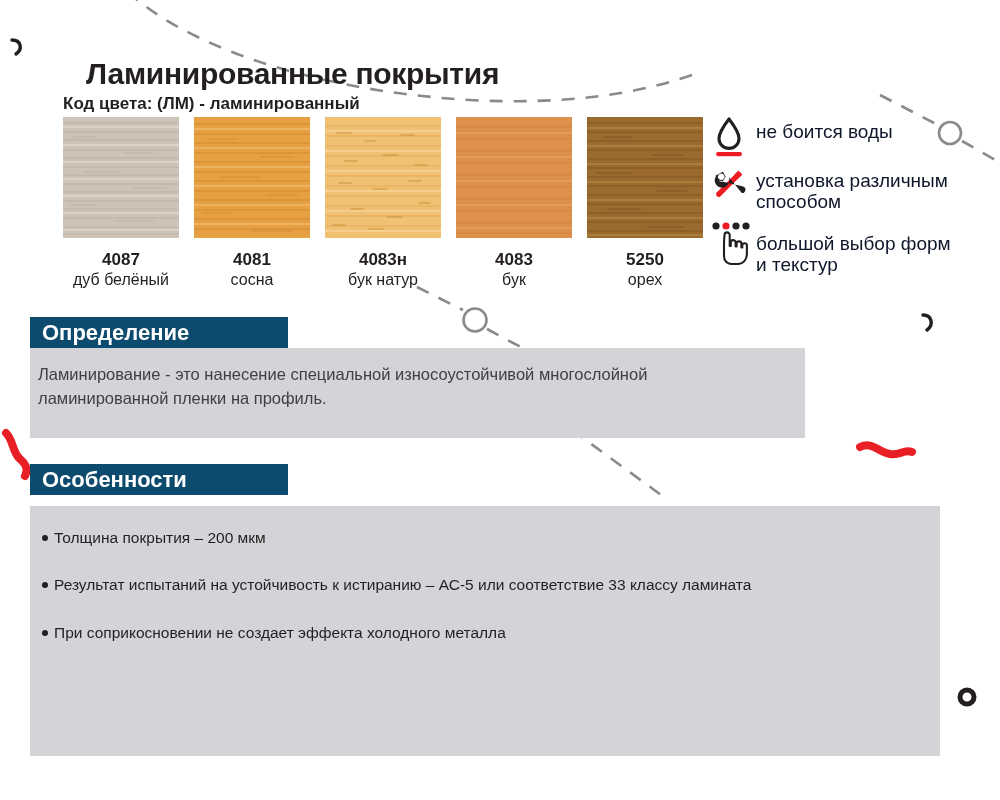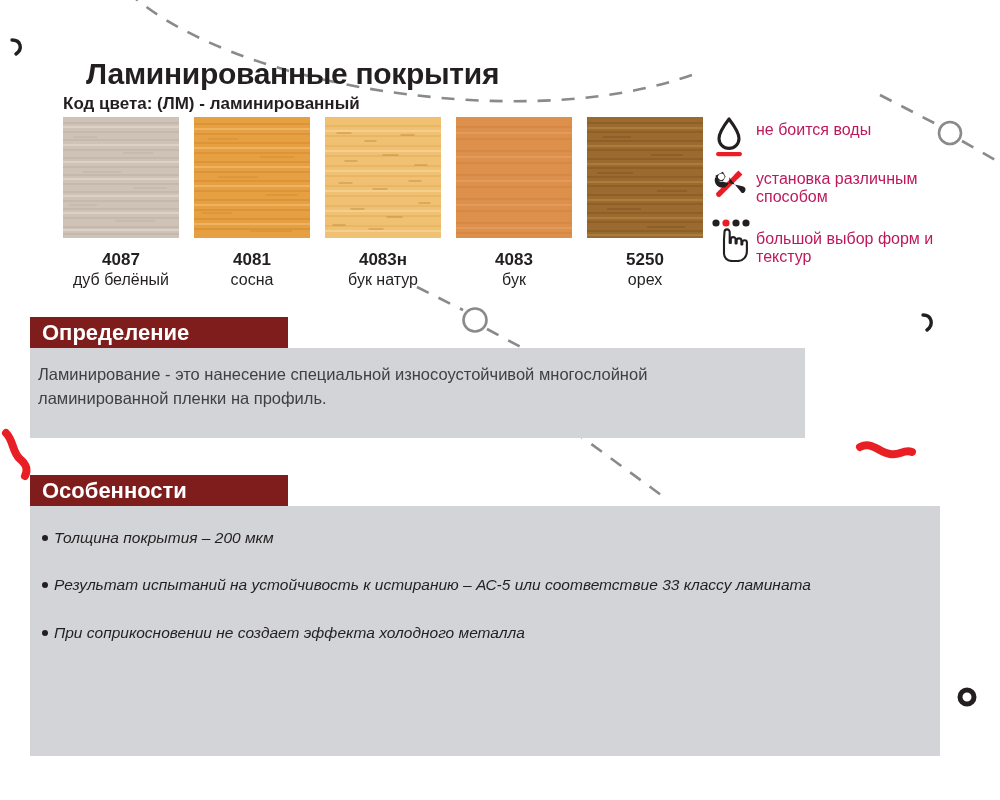--- a/index.html
+++ b/index.html
@@ -99,32 +99,32 @@
     align-items: flex-start;
     margin-bottom: 8px;
   }
   .feature-icon {
     width: 46px;
     min-width: 46px;
     height: 44px;
     position: relative;
   }
   .feature-text {
-    font-size: 16px;
+    font-size: 19px;
     line-height: 1.12;
-    color: #be185d;
+    color: #0f172a;
     padding-top: 7px;
   }
   .feature-row.r2 .feature-text { padding-top: 4px; }
   .feature-row.r3 .feature-text { padding-top: 12px; }
 
   
   .section-header {
     position: absolute;
-    background: #7f1d1d;
+    background: #0c4a6e;
     color: #ffffff;
     font-size: 22px;
     font-weight: bold;
     display: flex;
     align-items: center;
     padding-left: 12px;
     box-sizing: border-box;
   }
   .section-body {
     position: absolute;
@@ -137,21 +137,21 @@
   .def-text {
     position: absolute;
     left: 38px;
     top: 363px;
     width: 720px;
     font-size: 16.5px;
     line-height: 1.45;
     color: #404040;
   }
 
-  #feat-header { left: 30px; top: 475px; width: 258px; height: 31px; }
+  #feat-header { left: 30px; top: 464px; width: 258px; height: 31px; }
   #feat-body   { left: 30px; top: 506px; width: 910px; height: 250px; }
 
   .bullets {
     position: absolute;
     left: 42px;
     top: 520px;
     width: 890px;
   }
   .bullet {
     font-size: 15.5px;
@@ -162,21 +162,21 @@
     position: relative;
   }
   .bullet .dot {
     display: inline-block;
     width: 6px; height: 6px;
     border-radius: 50%;
     background: #231f20;
     margin-right: 6px;
     vertical-align: 2px;
   }
-  .bullet .btxt { display: inline; font-style: italic; }
+  .bullet .btxt { display: inline; }
   #b1 { margin-top: 6px; }
   #b2 { margin-top: 22px; width: 880px; }
   #b3 { margin-top: 22px; }
   #b4 { margin-top: 22px; }
 </style>
 </head>
 <body>
 
 <div id="page">
 

